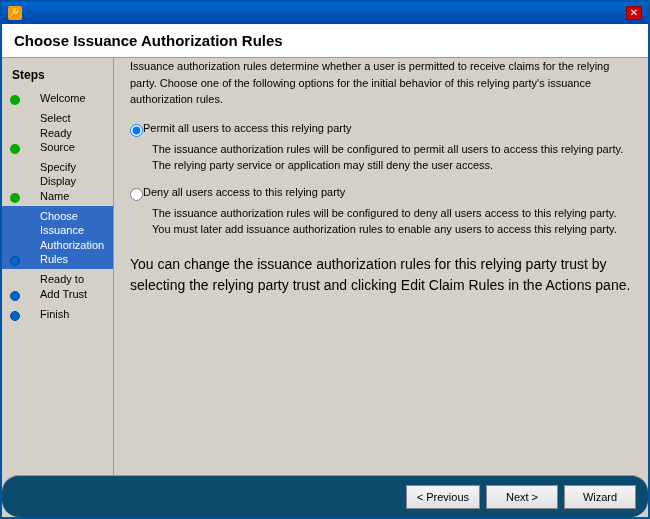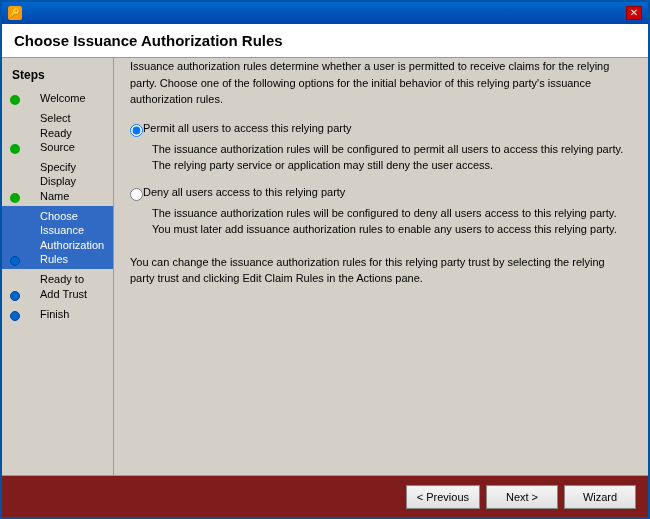--- a/index.html
+++ b/index.html
@@ -147,34 +147,35 @@
       color: #000;
     }
     .radio-desc {
       font-size: 11px;
       color: #000;
       margin-left: 22px;
       margin-bottom: 10px;
       line-height: 1.5;
     }
     .footer-note {
-      font-size: 11px;
+      font-size: 14px;
       color: #000;
       margin-top: 16px;
       line-height: 1.5;
     }
     .bottom-bar {
-      background: #7f1d1d;
+      background: #0c4a6e;
       border-top: 1px solid #999;
       padding: 8px 12px;
       display: flex;
       justify-content: flex-end;
       gap: 6px;
       height: 42px;
       align-items: center;
+      border-radius: 17px;
     }
     .btn {
       min-width: 72px;
       height: 24px;
       padding: 0 10px;
       font-size: 11px;
       border: 1px solid #888;
       background: linear-gradient(to bottom, #f5f5f5, #e0e0e0);
       cursor: pointer;
       color: #000;

